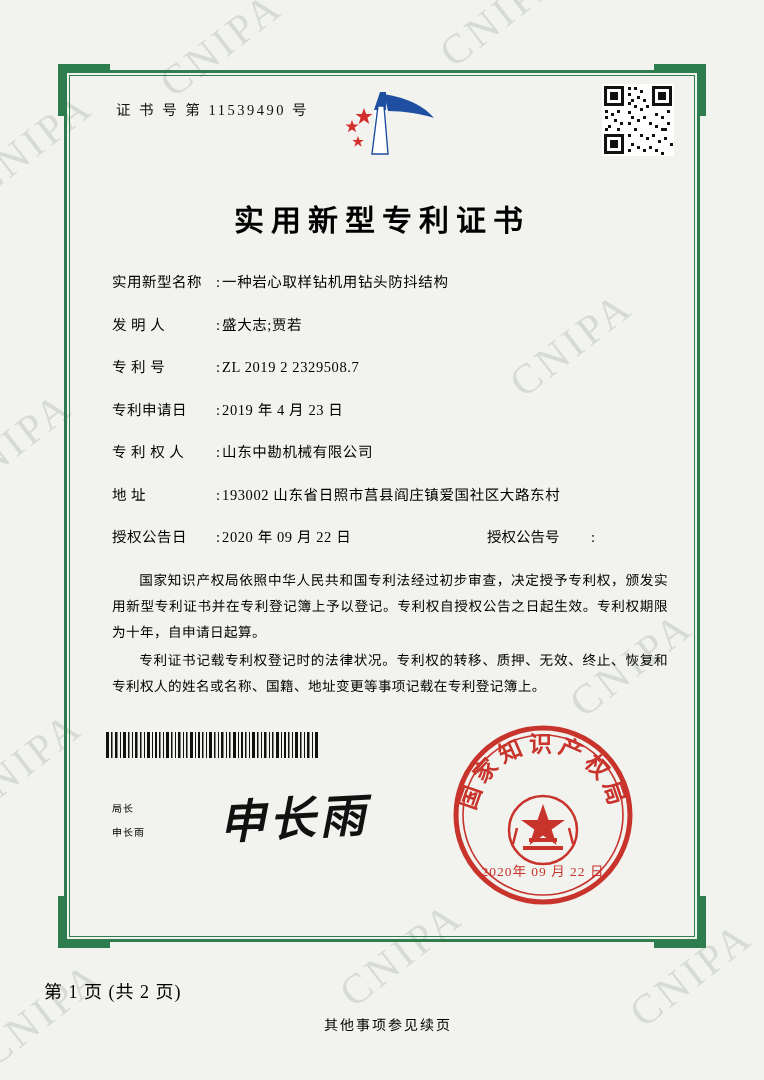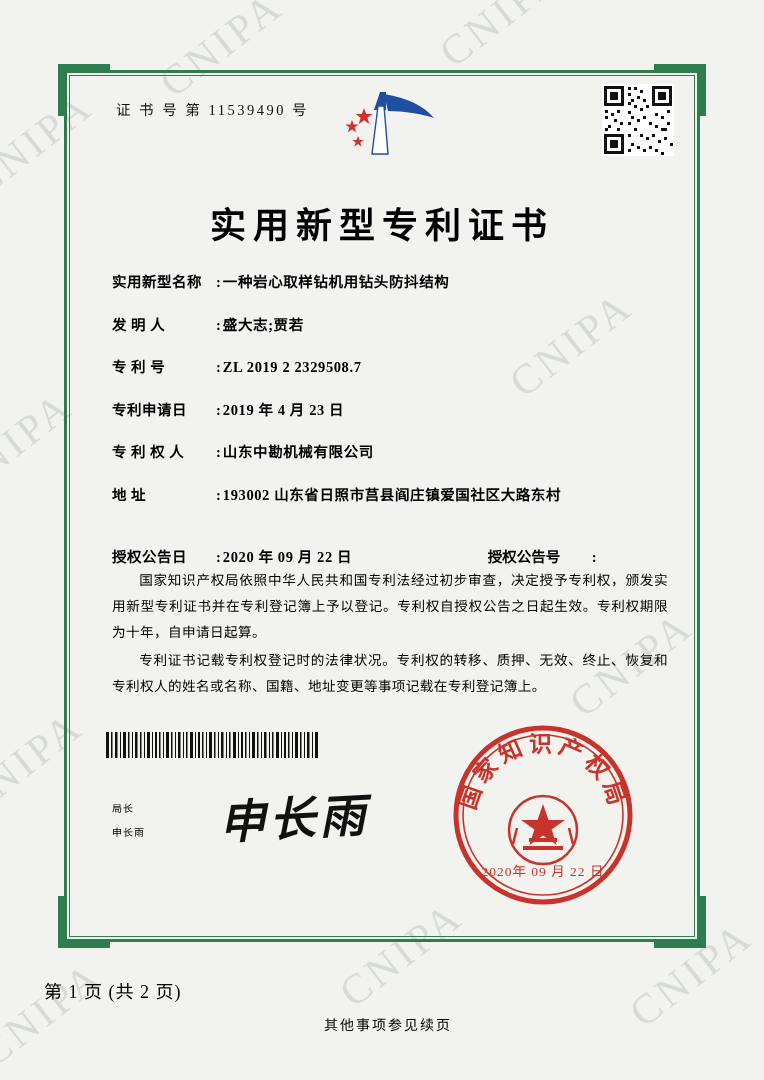--- a/index.html
+++ b/index.html
@@ -102,42 +102,41 @@
     width: 72px;
     height: 72px;
   }
 
   .title {
     position: absolute;
     left: 0;
     right: 0;
     top: 174px;
     text-align: center;
-    font-size: 36px;
+    font-size: 30px;
     font-weight: bold;
     letter-spacing: 7px;
     color: #000;
     font-family: "DejaVu Serif", "Liberation Serif", serif;
   }
 
   
   .fields {
     position: absolute;
     left: 68px;
     right: 50px;
     top: 250px;
     font-size: 14.5px;
     color: #000;
   }
   .row {
     display: flex;
-    align-items: flex-end;
+    align-items: center;
     margin-bottom: 22.5px;
     line-height: 20px;
-    font-weight: bold;
   }
   .lbl {
     width: 104px;
     flex: 0 0 104px;
     letter-spacing: 0.5px;
     white-space: nowrap;
   }
   .lbl.spread {
     display: flex;
     justify-content: space-between;
@@ -147,21 +146,20 @@
   .colon { margin: 0 2px 0 0; }
   .val {
     flex: 1;
     letter-spacing: 0.6px;
   }
   .row.dual .val-left { width: 265px; flex: 0 0 265px; }
   .row.dual .lbl2 {
     width: 104px;
     flex: 0 0 104px;
     white-space: nowrap;
-    margin-top: 20px;
   }
 
   
   .paras {
     position: absolute;
     left: 68px;
     right: 52px;
     top: 546px;
     font-size: 13.6px;
     line-height: 26px;

